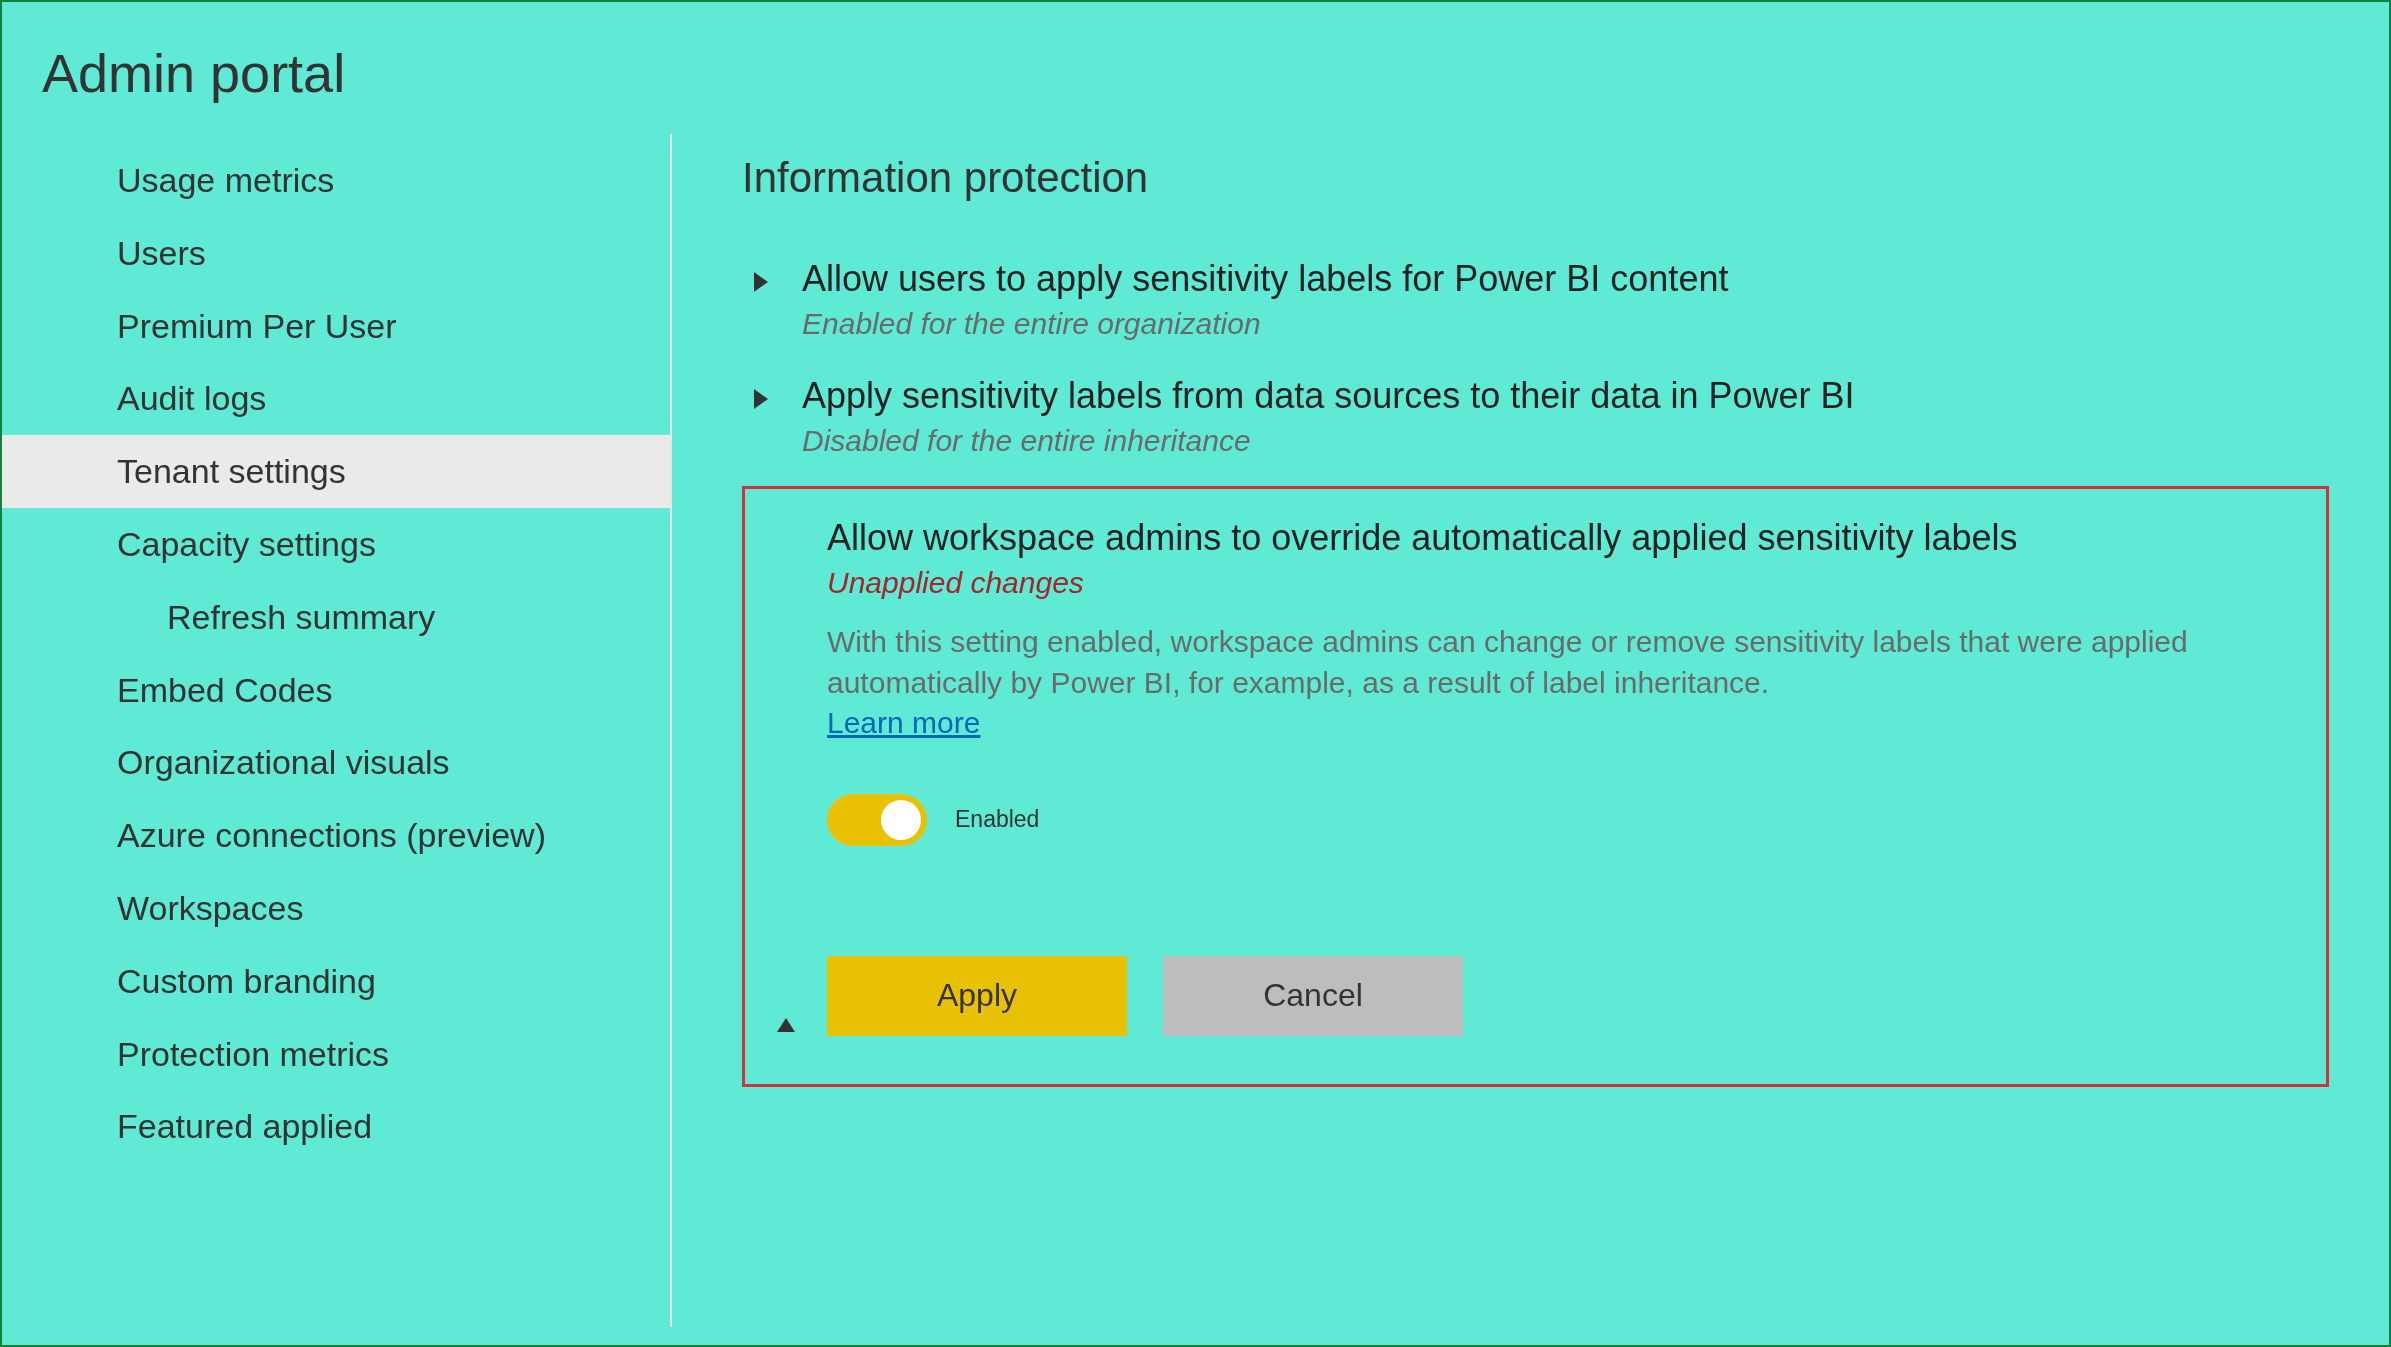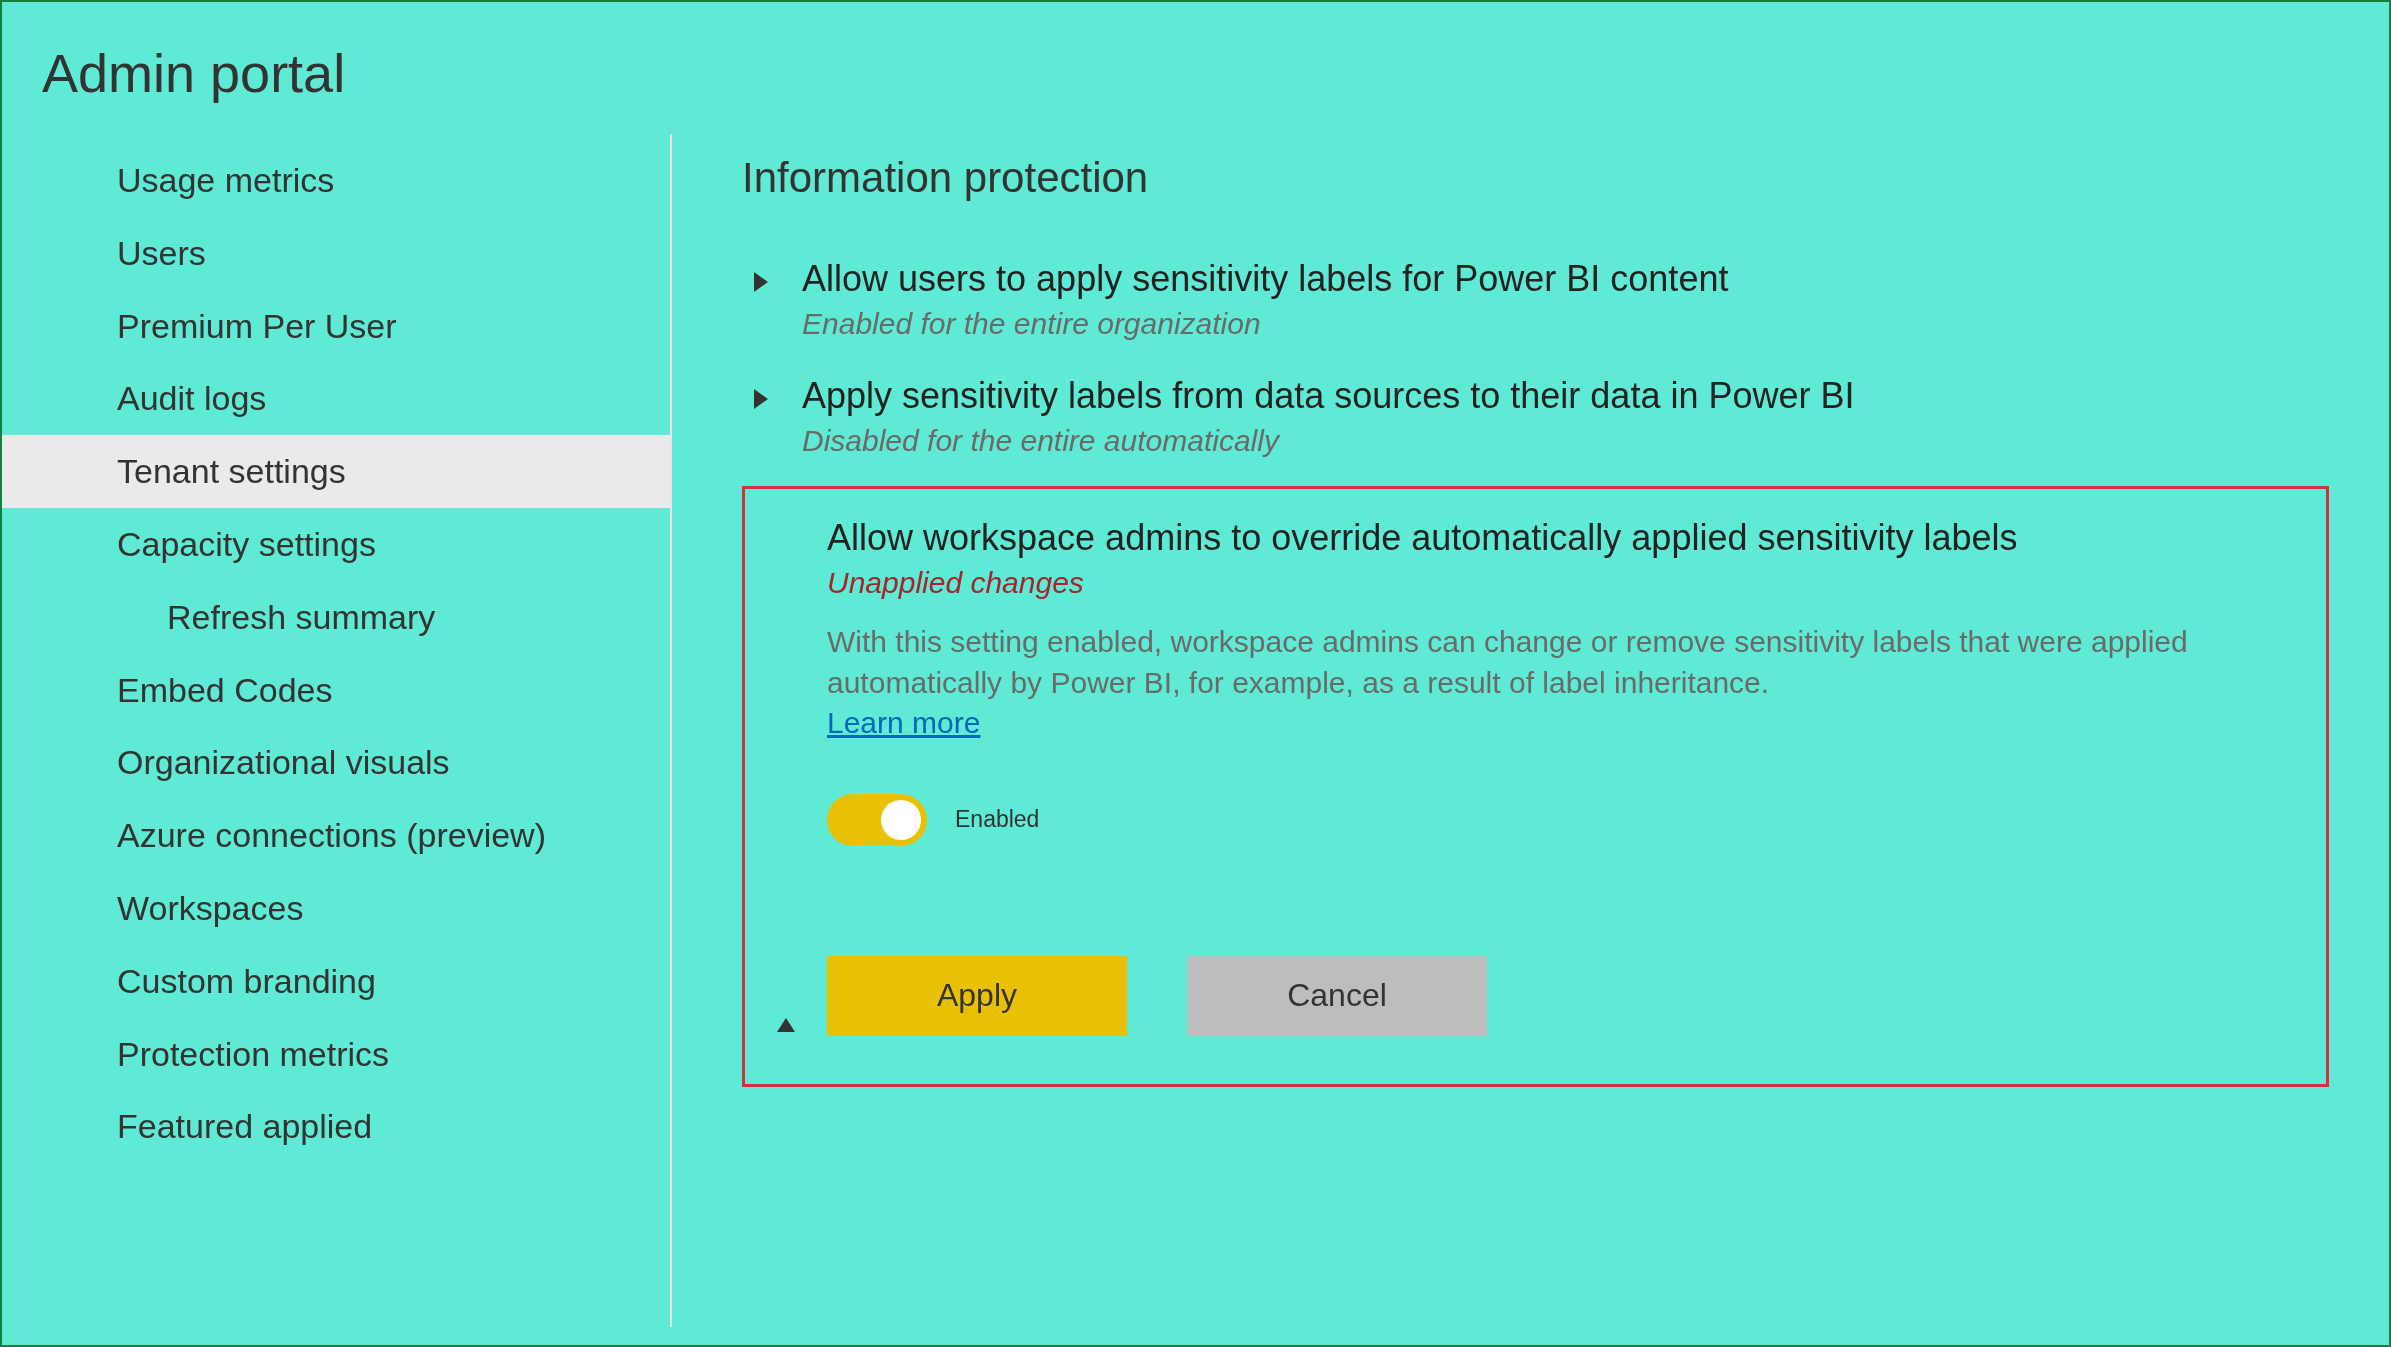--- a/index.html
+++ b/index.html
@@ -122,21 +122,21 @@
     height: 40px;
     border-radius: 50%;
     background: #fff;
   }
   .toggle-label {
     font-size: 23px;
     color: #333;
   }
   .button-row {
     display: flex;
-    gap: 60px;
+    gap: 36px;
     margin-top: 110px;
   }
   .btn {
     width: 300px;
     height: 80px;
     font-size: 32px;
     border: none;
     cursor: pointer;
     color: #333;
   }
@@ -187,21 +187,21 @@
       </div>
 
       <div class="setting-row">
         <div class="chevron">
           <svg width="20" height="24" viewBox="0 0 20 24">
               <polygon points="4,2 18,12 4,22" fill="#333"></polygon>
             </svg>
         </div>
         <div class="setting-body">
           <div class="setting-title">Apply sensitivity labels from data sources to their data in Power BI</div>
-          <div class="setting-status">Disabled for the entire automatically</div>
+          <div class="setting-status">Disabled for the entire inheritance</div>
         </div>
       </div>
 
       <div class="highlighted-box">
         <div class="setting-row" style="padding:6px 0 0 0;align-items:flex-end;">
           <div class="chevron">
             <svg width="22" height="22" viewBox="0 0 22 22">
                 <polygon points="2,18 11,4 20,18" fill="#333"></polygon>
               </svg>
           </div>

